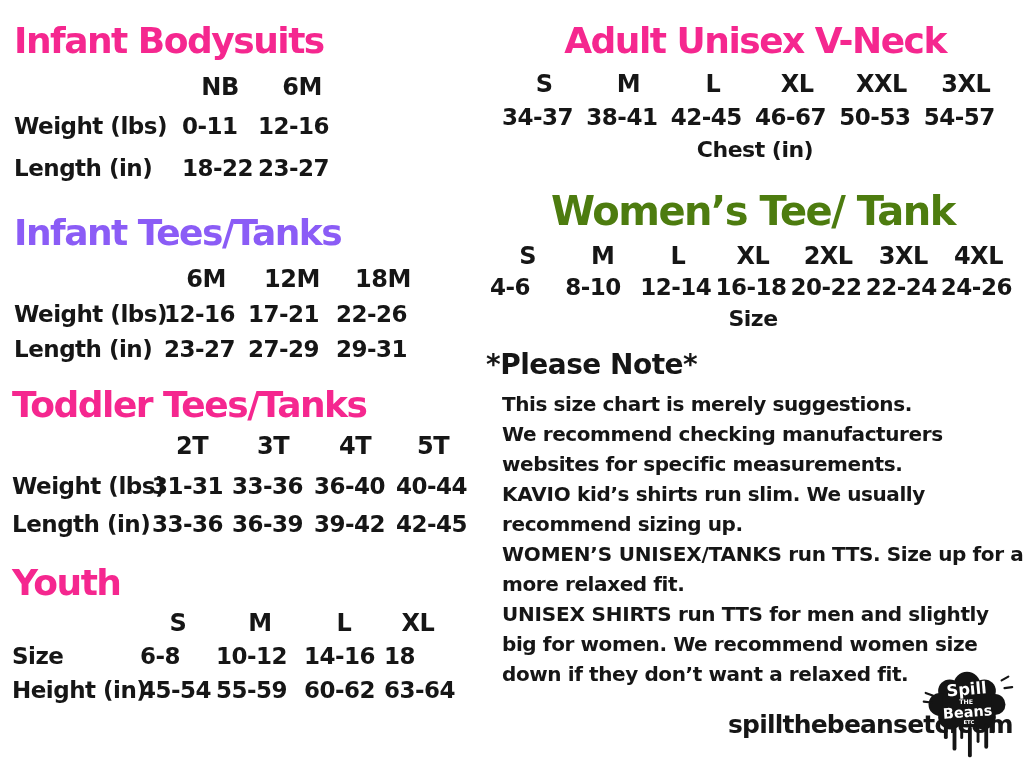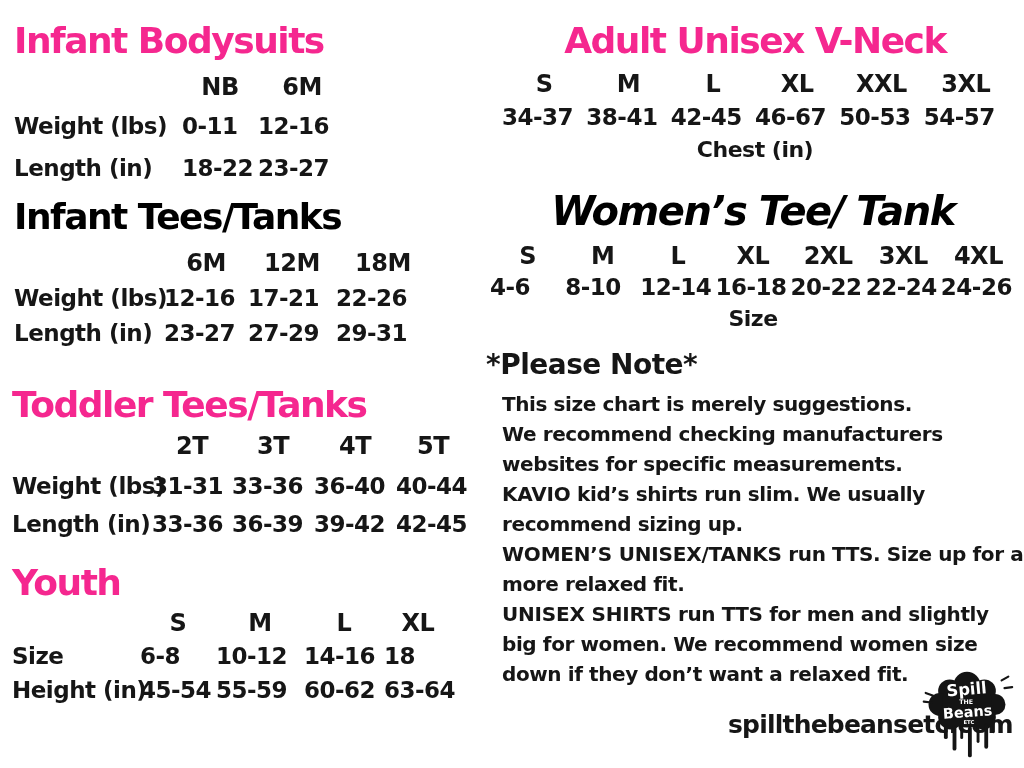--- a/index.html
+++ b/index.html
@@ -122,21 +122,21 @@
       <span class="lbl data-row">Weight (lbs)</span>
       <span class="val data-row">0-11</span>
       <span class="val data-row">12-16</span>
       <span class="lbl data-row">Length (in)</span>
       <span class="val data-row">18-22</span>
       <span class="val data-row">23-27</span>
     </div>
   </section>
 
   <section style="left:14px; top:196px;">
-    <h2 class="title" style="color: #000000;">Infant Tees/Tanks</h2>
+    <h2 class="title" style="color: #8b5cf6; margin-top: 16px;">Infant Tees/Tanks</h2>
     <div class="grid g-it">
       <span class="lbl hdr-row"></span>
       <span class="hdr hdr-row">6M</span>
       <span class="hdr hdr-row">12M</span>
       <span class="hdr hdr-row">18M</span>
       <span class="lbl data-row">Weight (lbs)</span>
       <span class="val data-row">12-16</span>
       <span class="val data-row">17-21</span>
       <span class="val data-row">22-26</span>
       <span class="lbl data-row">Length (in)</span>
@@ -201,21 +201,21 @@
       <span class="val data-row">38-41</span>
       <span class="val data-row">42-45</span>
       <span class="val data-row">46-67</span>
       <span class="val data-row">50-53</span>
       <span class="val data-row">54-57</span>
     </div>
     <div class="measure">Chest (in)</div>
   </section>
 
   <section id="sec-women">
-    <h2 class="title" style="color: #000000; font-style: italic;">Women’s Tee/ Tank</h2>
+    <h2 class="title" style="color: #4d7c0f;">Women’s Tee/ Tank</h2>
     <div class="grid g-women">
       <span class="hdr hdr-row">S</span>
       <span class="hdr hdr-row">M</span>
       <span class="hdr hdr-row">L</span>
       <span class="hdr hdr-row">XL</span>
       <span class="hdr hdr-row">2XL</span>
       <span class="hdr hdr-row">3XL</span>
       <span class="hdr hdr-row">4XL</span>
       <span class="val data-row">4-6</span>
       <span class="val data-row">8-10</span>

